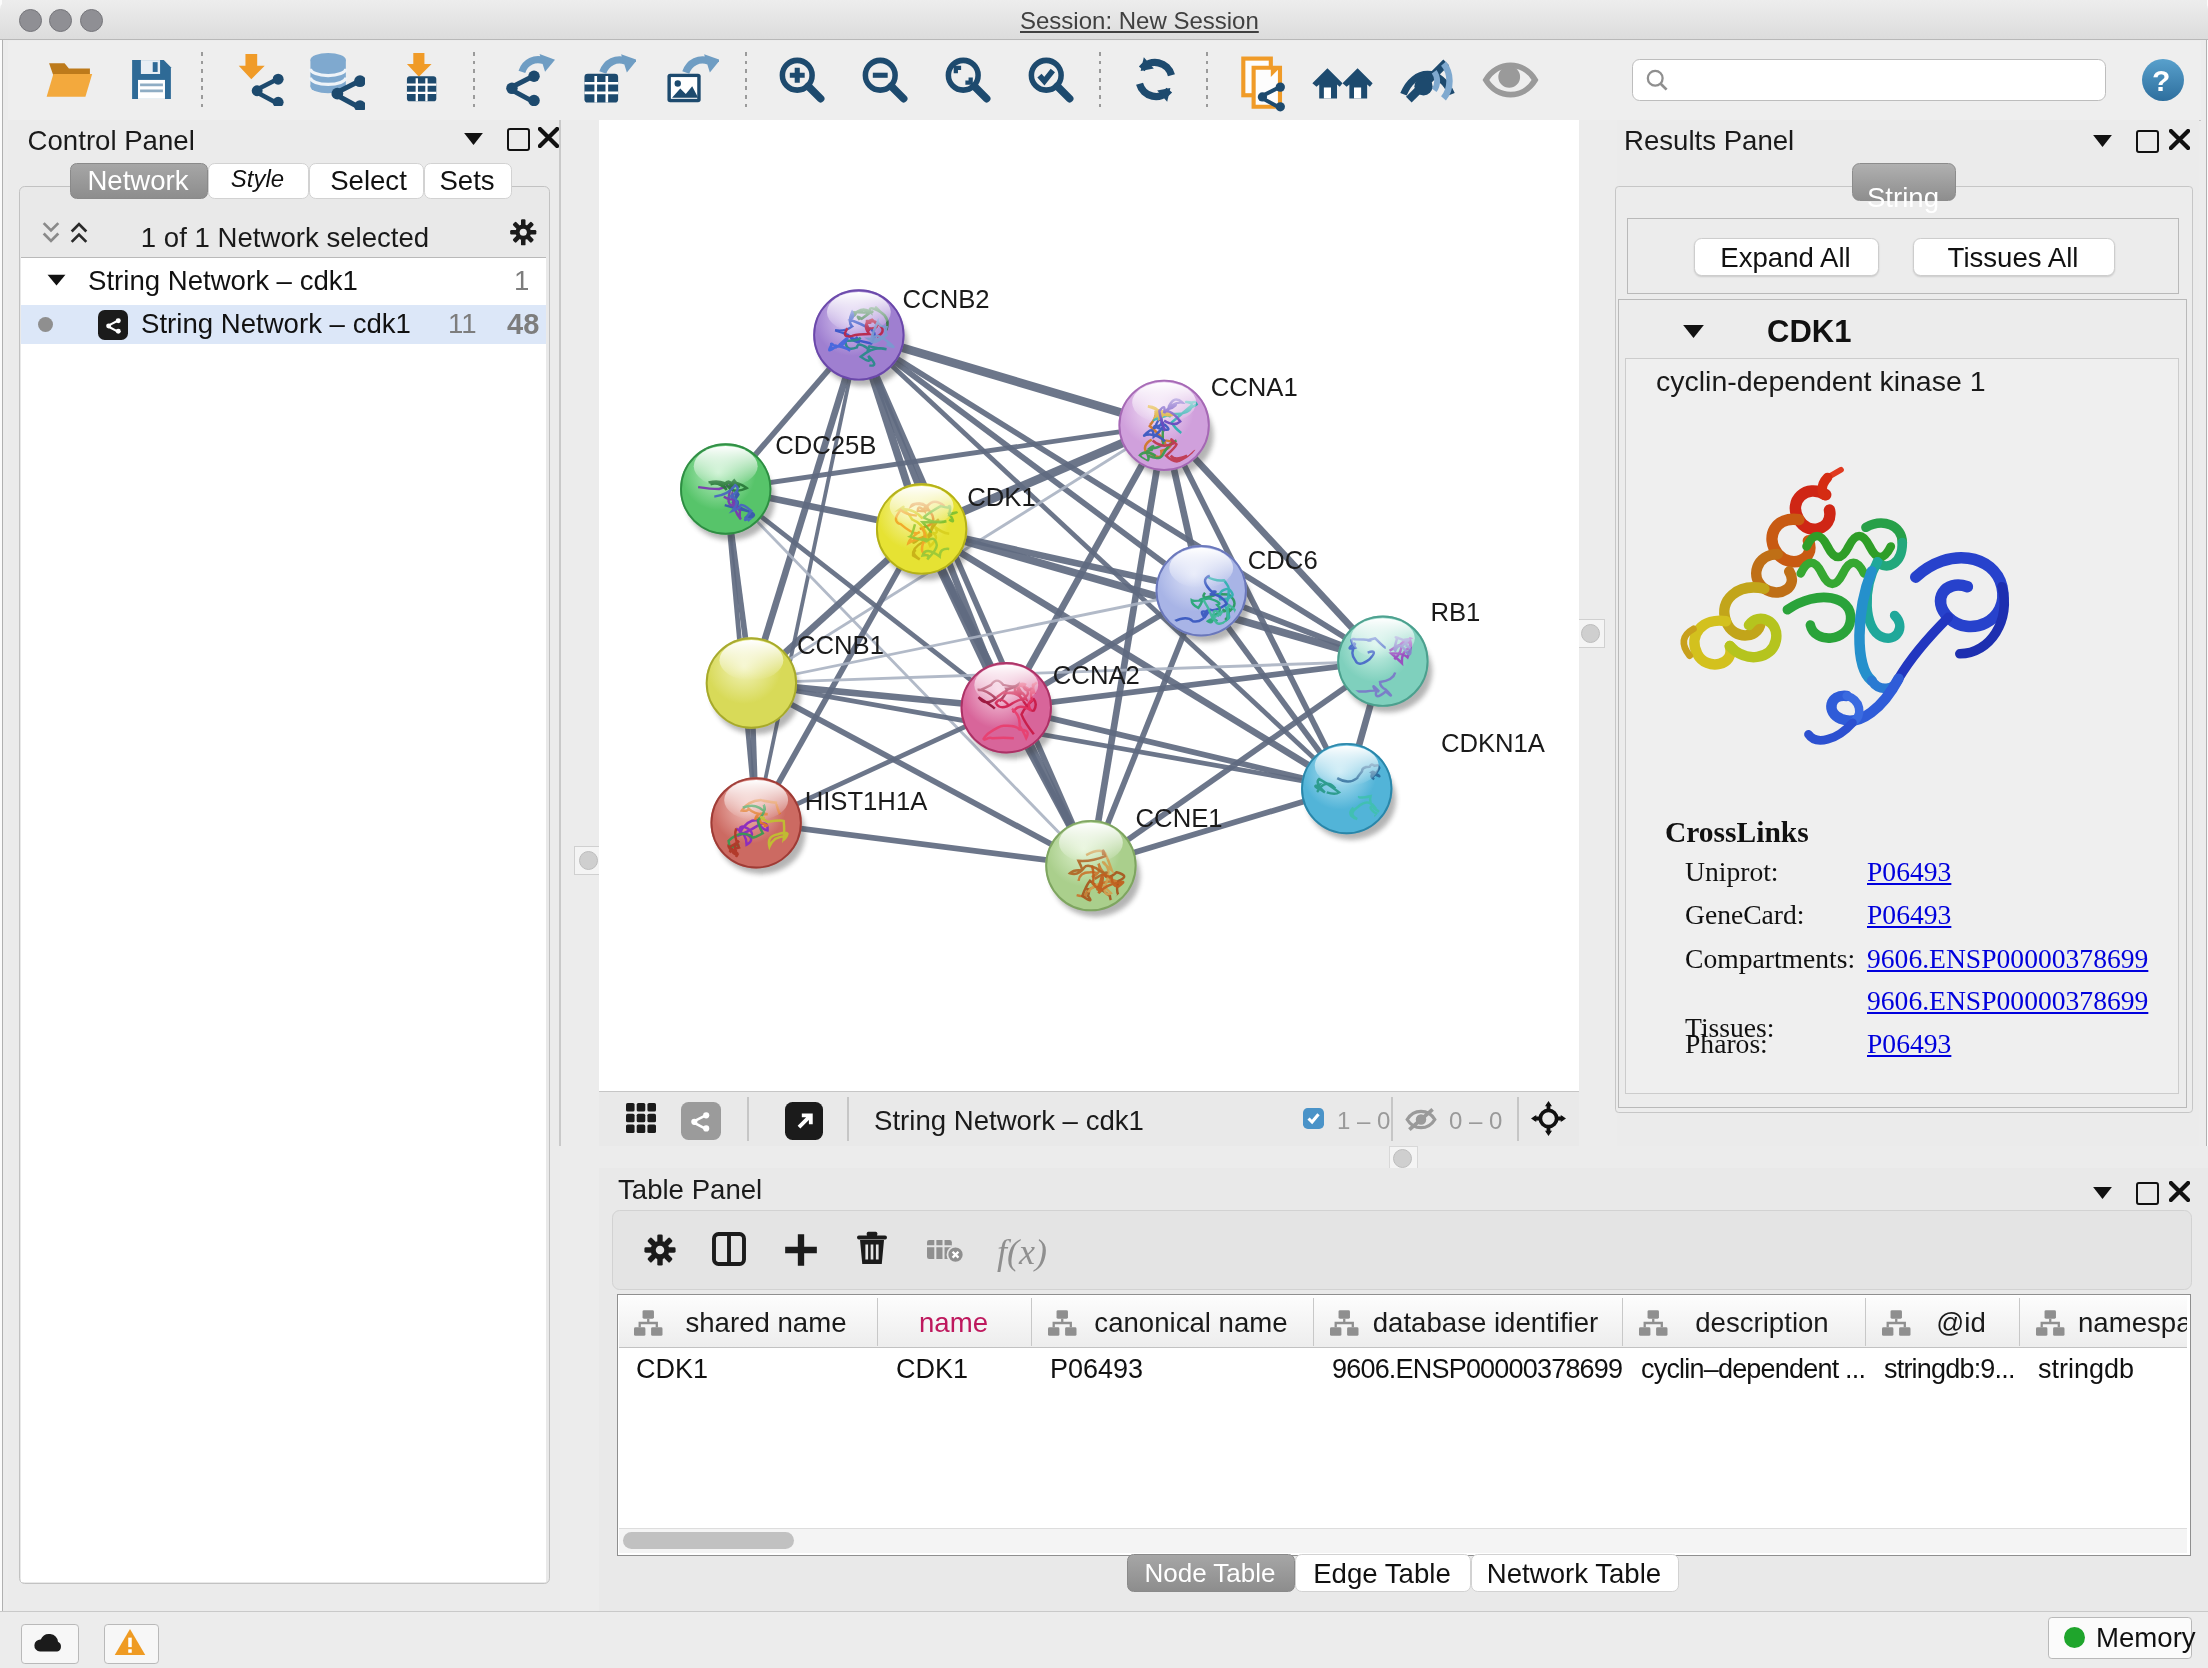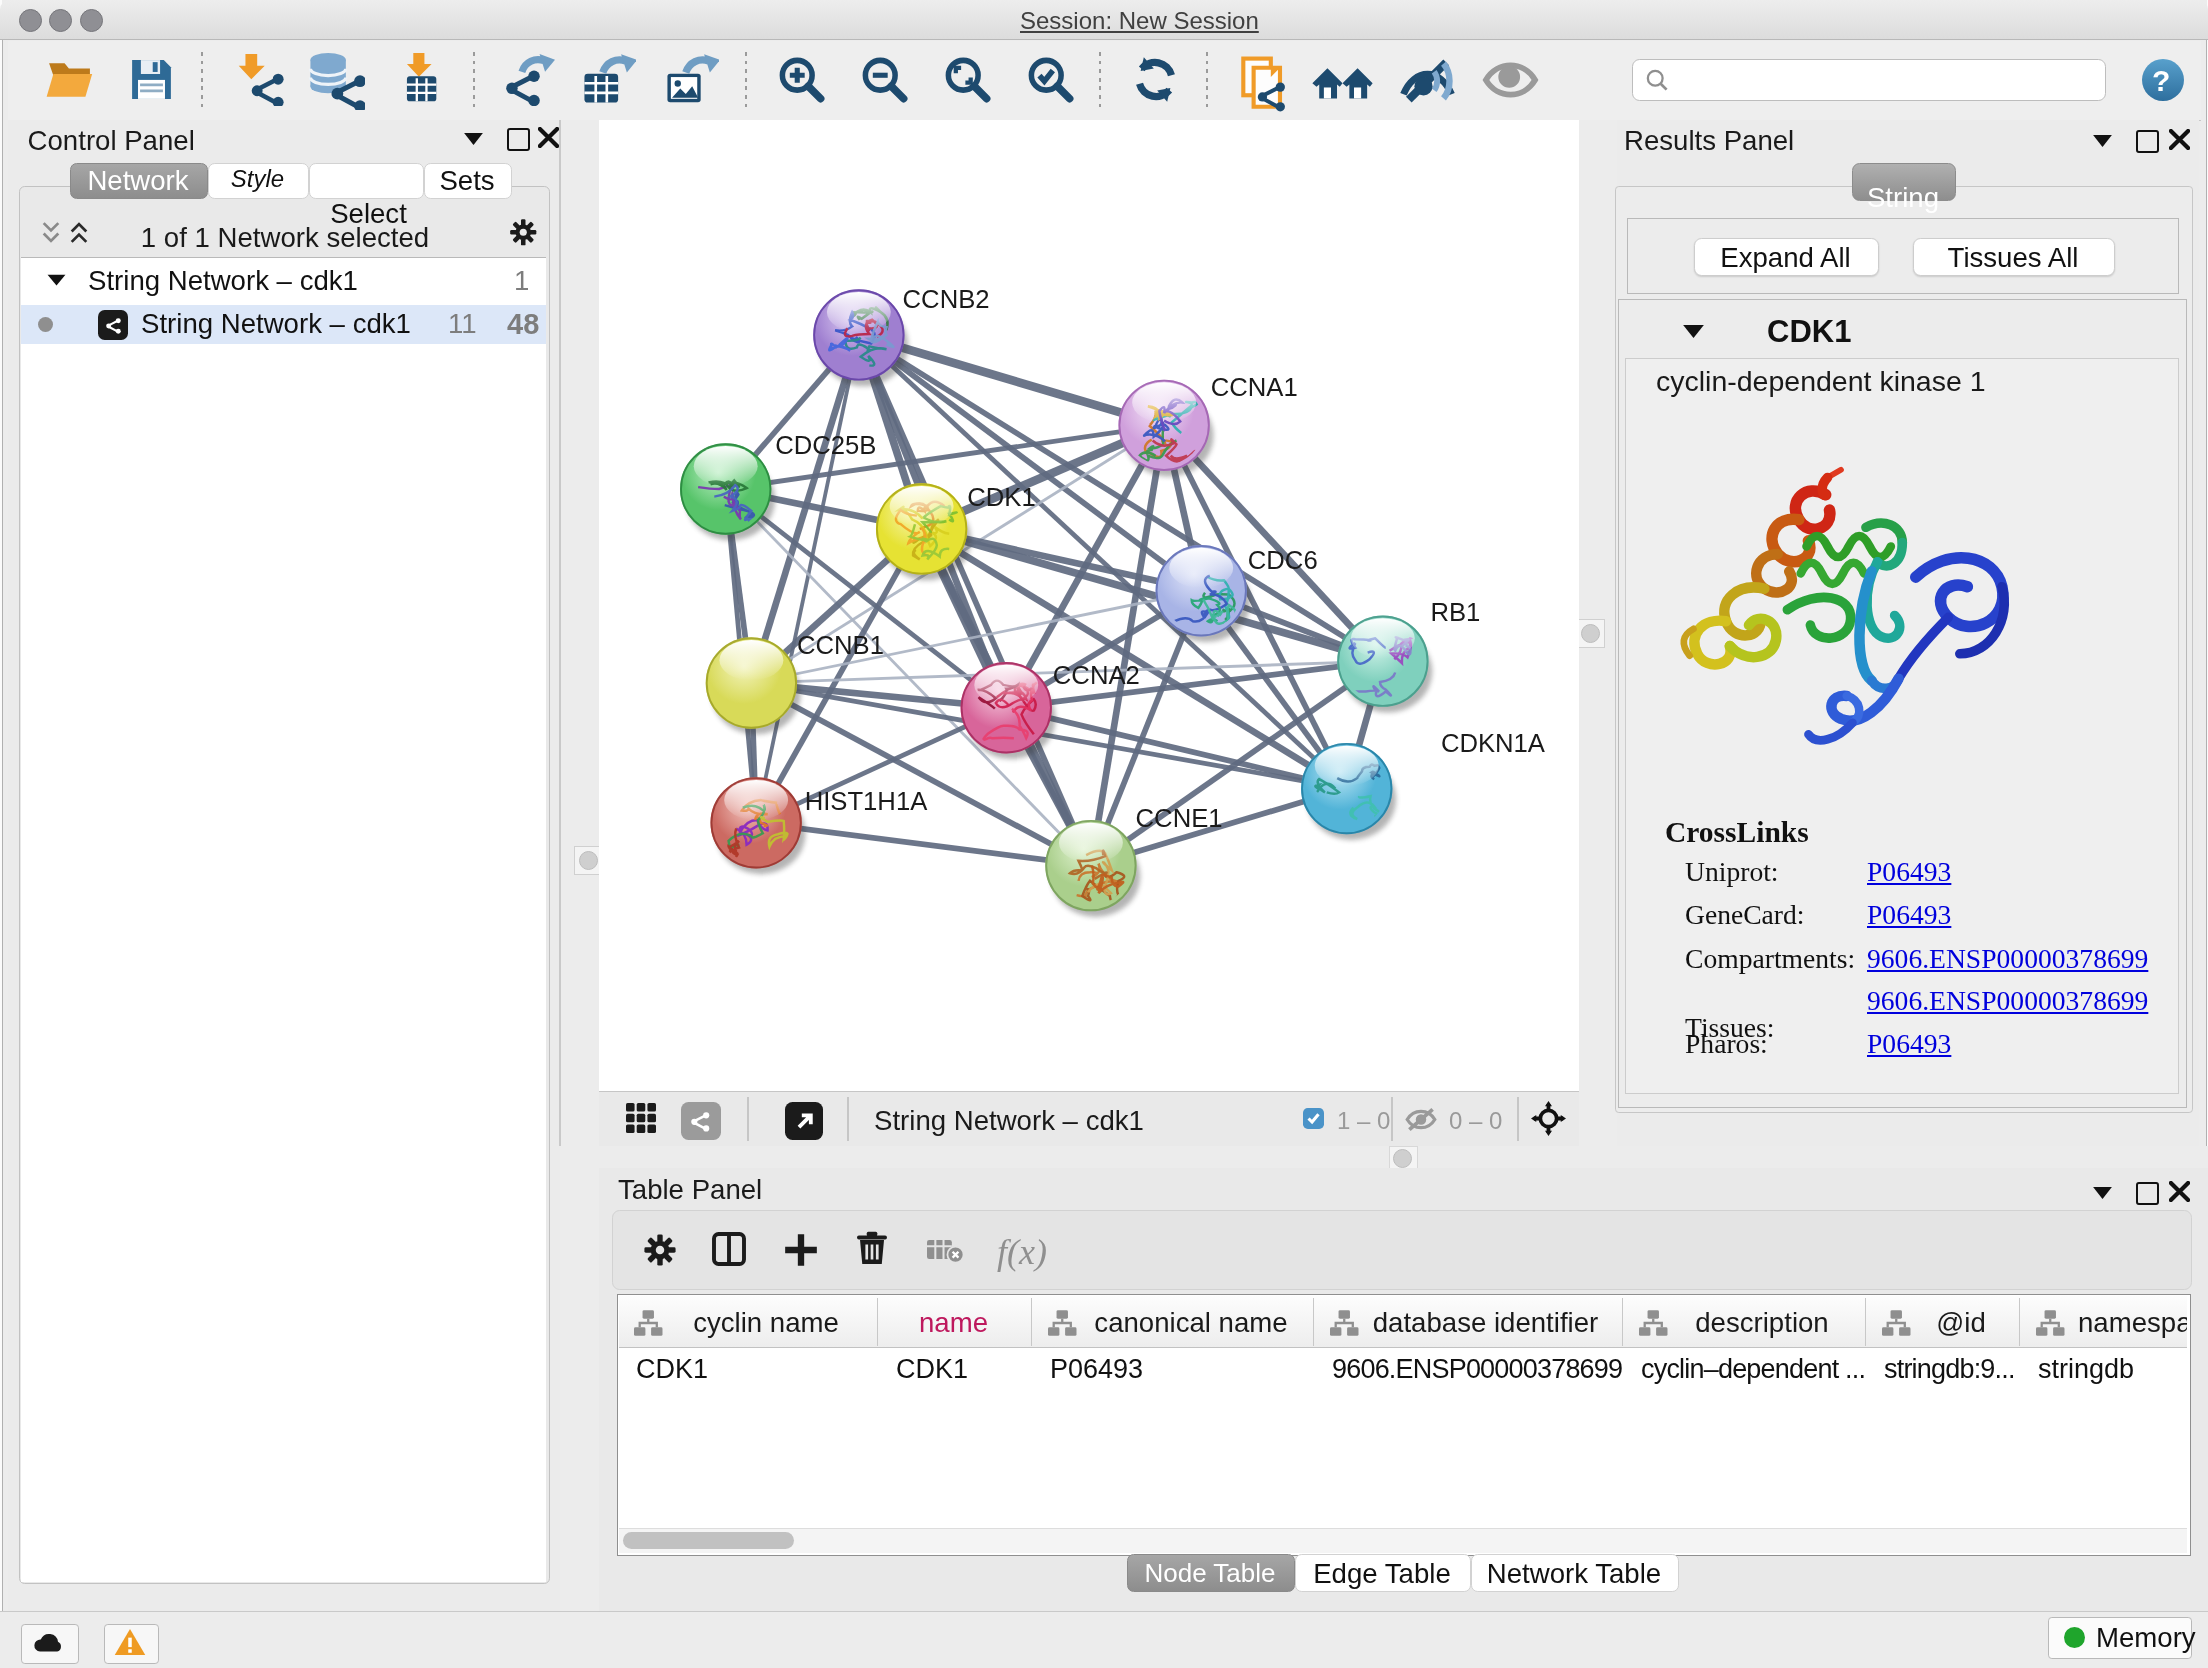--- a/index.html
+++ b/index.html
@@ -176,21 +176,21 @@
   </svg>
 <div class="abs" style="left:507px;top:128px;width:19px;height:19px;border:2.5px solid #111;border-radius:2.9px;"></div>
 <svg class="abs" style="left:538px;top:127px;" width="21" height="21" viewBox="0 0 22 22">
     <path d="M2 2 20 20M20 2 2 20" stroke="#111" stroke-width="4.4" stroke-linecap="round"></path>
   </svg>
 <div class="abs" style="left:70px;top:163px;width:136px;height:34px;background:linear-gradient(#a6a6a6,#8d8d8d);color:#fff;border:1px solid #8a8a8a;border-radius:6.7px;z-index:5;"></div>
 <div class="abs" style="left:70px;top:165px;width:136px;text-align:center;font-size:27.6px;z-index:6;color:#ffffff;">Network</div>
 <div class="abs" style="left:208px;top:163px;width:99px;height:34px;background:#ffffff;color:#111;border:1px solid #d2d2d2;border-radius:6.7px;z-index:5;"></div>
 <div class="abs" style="left:208px;top:165px;width:99px;text-align:center;font-size:24px;z-index:6;color:#111111;font-style:italic;">Style</div>
 <div class="abs" style="left:309px;top:163px;width:113px;height:34px;background:#ffffff;color:#111;border:1px solid #d2d2d2;border-radius:6.7px;z-index:5;"></div>
-<div class="abs" style="left:309px;top:165px;width:119px;text-align:center;font-size:27.6px;z-index:6;color:#111111;margin-top:33px;">Select</div>
+<div class="abs" style="left:309px;top:165px;width:119px;text-align:center;font-size:27.6px;z-index:6;color:#111111;">Select</div>
 <div class="abs" style="left:424px;top:163px;width:86px;height:34px;background:#ffffff;color:#111;border:1px solid #d2d2d2;border-radius:6.7px;z-index:5;"></div>
 <div class="abs" style="left:424px;top:165px;width:86px;text-align:center;font-size:27.6px;z-index:6;color:#111111;">Sets</div>
 <div class="abs" style="left:19px;top:186px;width:529px;height:1396px;background:#e9e9e9;border:1.9px solid #c2c2c2;border-radius:5.7px;"></div>
 <svg class="abs" style="left:35px;top:221px;" width="32" height="23" viewBox="0 0 18 22">
     <path d="M2 2l7 7 7-7M2 12l7 7 7-7" fill="none" stroke="#8a8a8a" stroke-width="2.6"></path>
   </svg>
 <svg class="abs" style="left:63px;top:221px;" width="32" height="23" viewBox="0 0 18 22">
     <path d="M2 20l7-7 7 7M2 10l7-7 7 7" fill="none" stroke="#2a2a2a" stroke-width="2.6"></path>
   </svg>
 <div class="abs" style="left:114px;top:222px;width:342px;text-align:center;font-size:27.6px;color:#1a1a1a;">1 of 1 Network selected</div>
@@ -685,21 +685,21 @@
 <div class="abs" style="left:617px;top:1294px;width:1572px;height:260px;background:#ffffff;border:1.9px solid #8f8f8f;"></div>
 <div class="abs" style="left:619px;top:1296px;width:1568px;height:51px;background:linear-gradient(#fdfdfd,#ededed);border-bottom:1.9px solid #c2c2c2;"></div>
 <svg class="abs" style="left:634px;top:1310px;" width="28.5" height="26" viewBox="0 0 20 18">
     <g fill="#8f8f8f">
       <rect x="6" y="0" width="8" height="6" rx="1"></rect>
       <rect x="0" y="12" width="8" height="6" rx="1"></rect>
       <rect x="12" y="12" width="8" height="6" rx="1"></rect>
       <path d="M10 6v3M4 12V9h12v3" fill="none" stroke="#8f8f8f" stroke-width="1.6"></path>
     </g>
   </svg>
-<div class="abs" style="left:659px;top:1307px;width:214px;text-align:center;font-size:27.6px;color:#1a1a1a;overflow:hidden;">cyclin name</div>
+<div class="abs" style="left:659px;top:1307px;width:214px;text-align:center;font-size:27.6px;color:#1a1a1a;overflow:hidden;">shared name</div>
 <div class="abs" style="left:877px;top:1298px;width:1px;height:48px;background:#c8c8c8;"></div>
 <div class="abs" style="left:919px;top:1307px;width:108px;text-align:left;font-size:27.6px;color:#be185d;overflow:hidden;">name</div>
 <div class="abs" style="left:1031px;top:1298px;width:1px;height:48px;background:#c8c8c8;"></div>
 <svg class="abs" style="left:1048px;top:1310px;" width="28.5" height="26" viewBox="0 0 20 18">
     <g fill="#8f8f8f">
       <rect x="6" y="0" width="8" height="6" rx="1"></rect>
       <rect x="0" y="12" width="8" height="6" rx="1"></rect>
       <rect x="12" y="12" width="8" height="6" rx="1"></rect>
       <path d="M10 6v3M4 12V9h12v3" fill="none" stroke="#8f8f8f" stroke-width="1.6"></path>
     </g>

